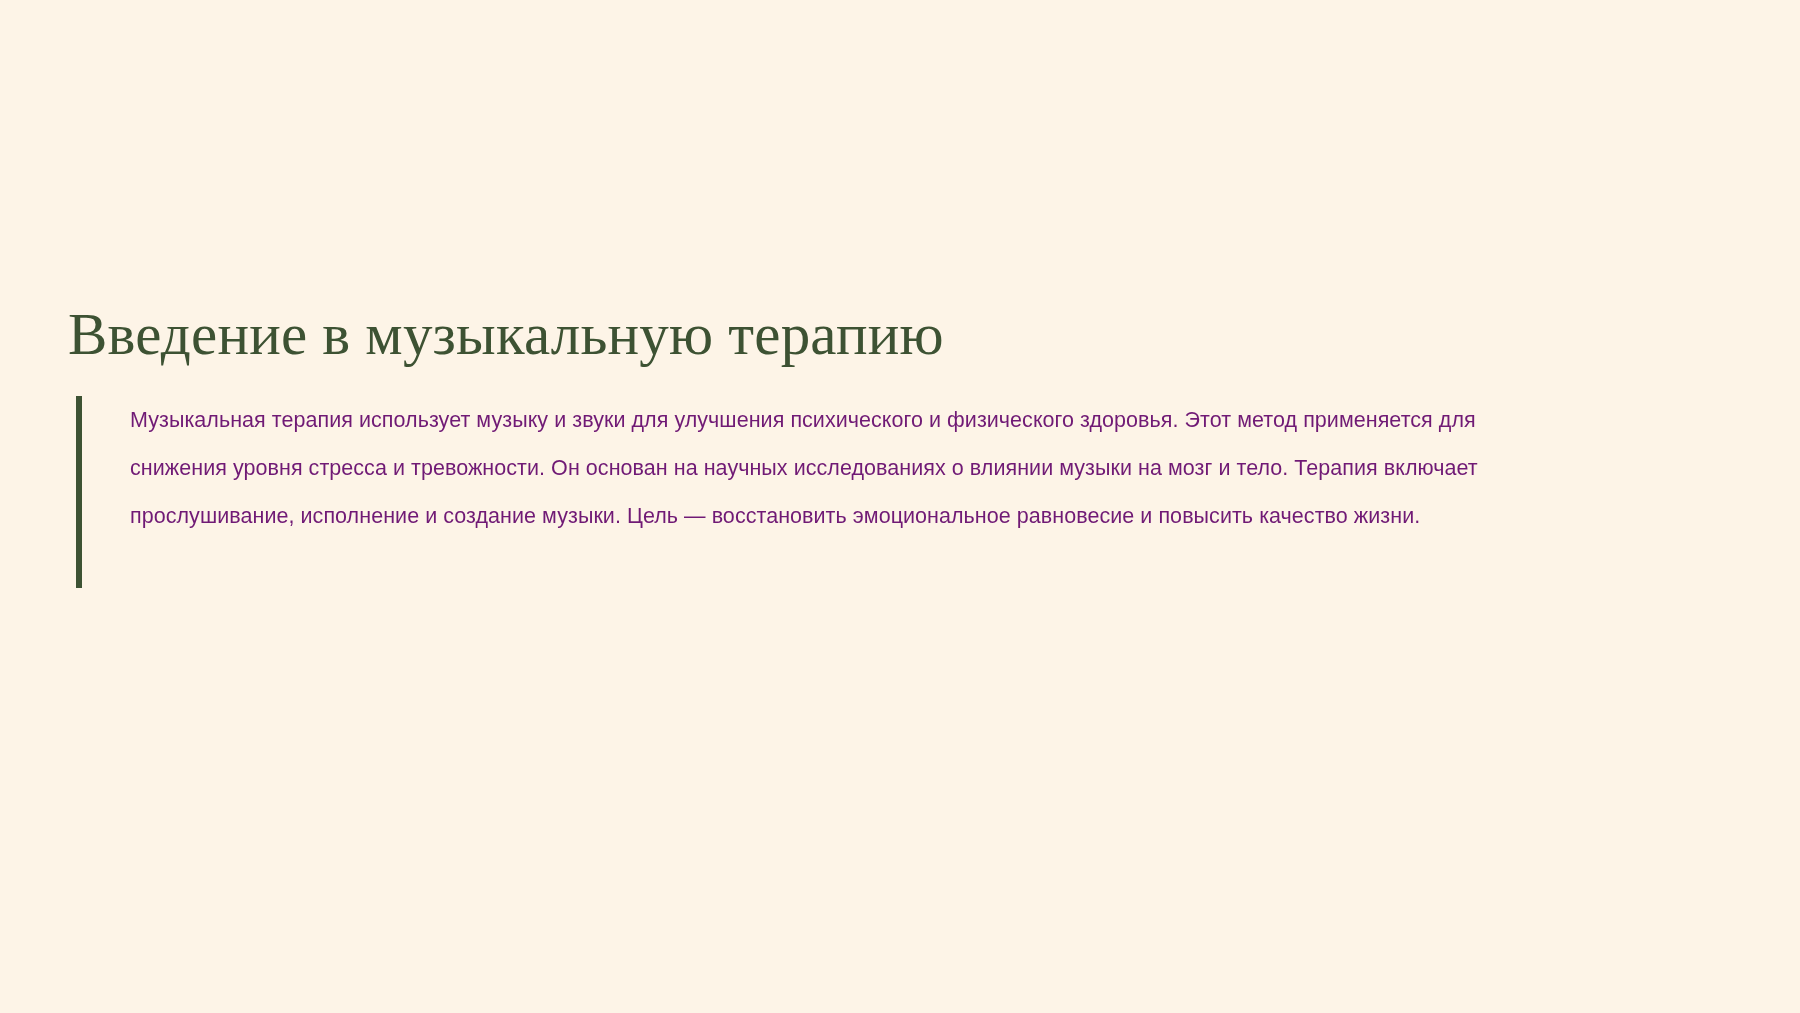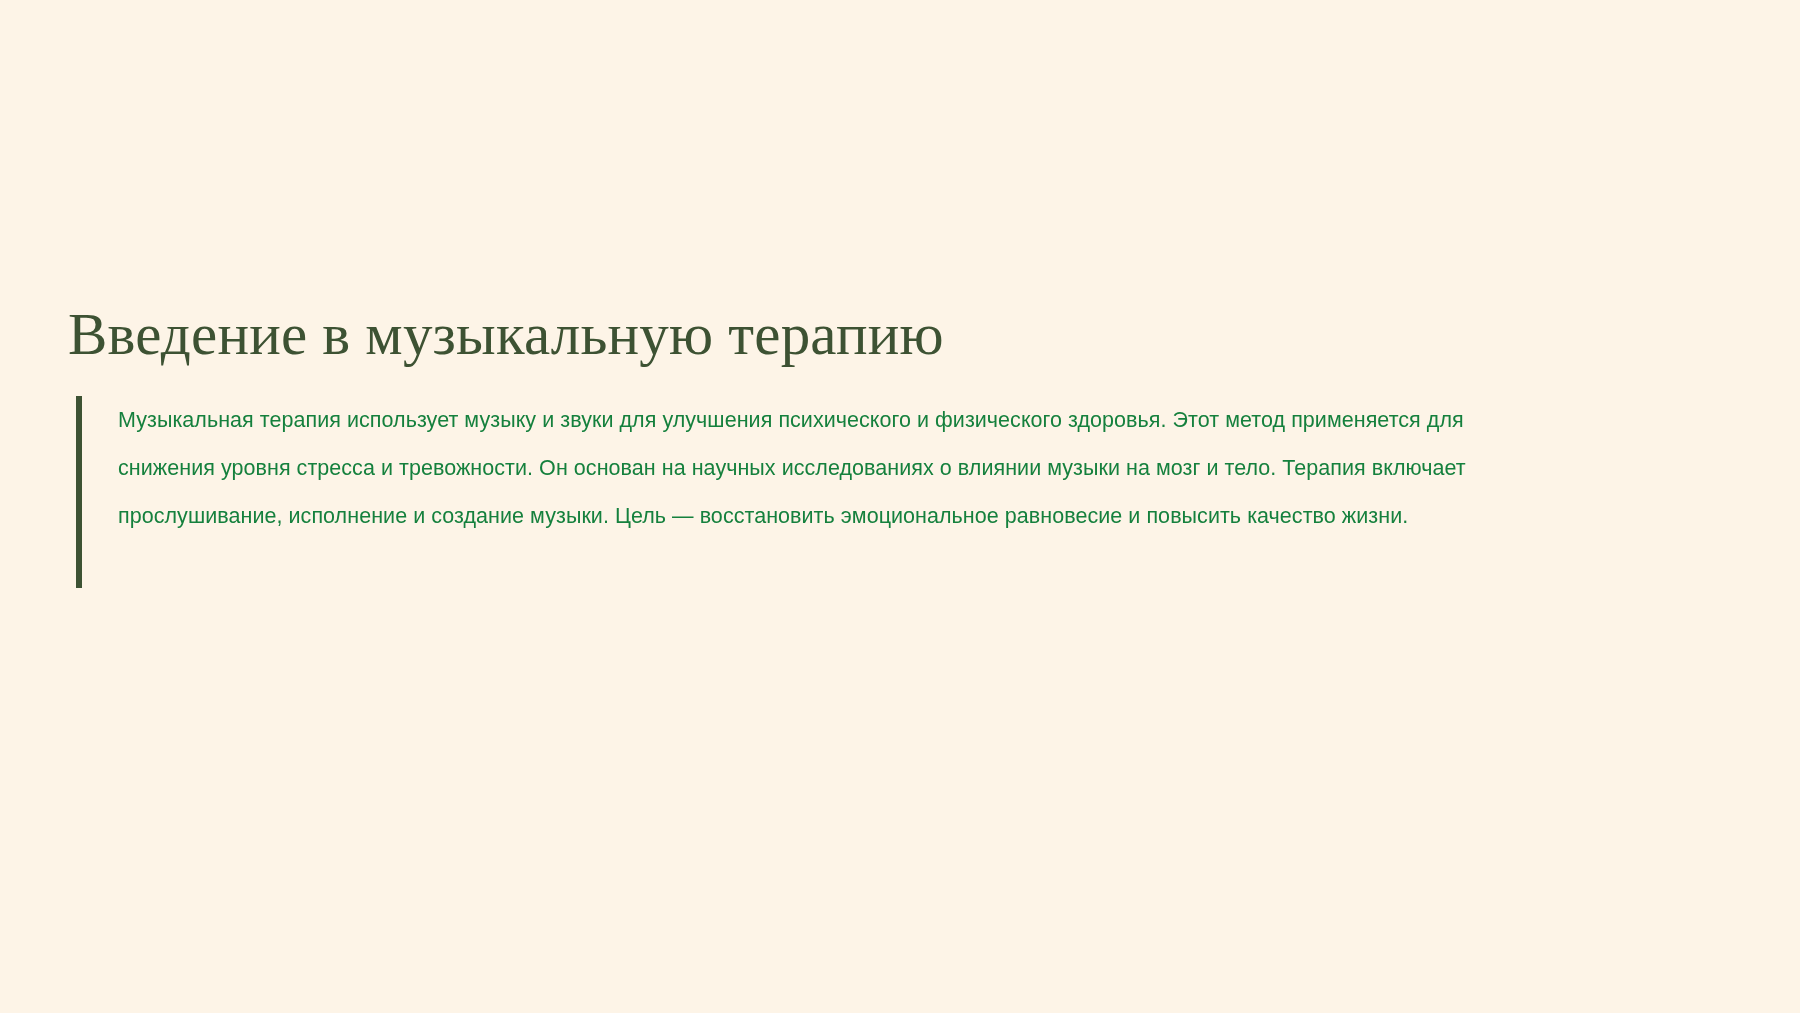--- a/index.html
+++ b/index.html
@@ -55,22 +55,22 @@
     width: 6px;
     height: 192px;
     background: #3d5233;
   }
 
   .body-paragraph {
     font-family: "Liberation Sans", sans-serif;
     font-size: 21.5px;
     font-weight: 400;
     line-height: 48px;
-    color: #15803d;
-    margin: 4px;
+    color: #701a75;
+    margin: 16px;
     padding: 0;
     width: 1400px;
     text-align: left;
     letter-spacing: 0.05px;
   }
 </style>
 </head>
 <body>
 
 <div class="slide">

